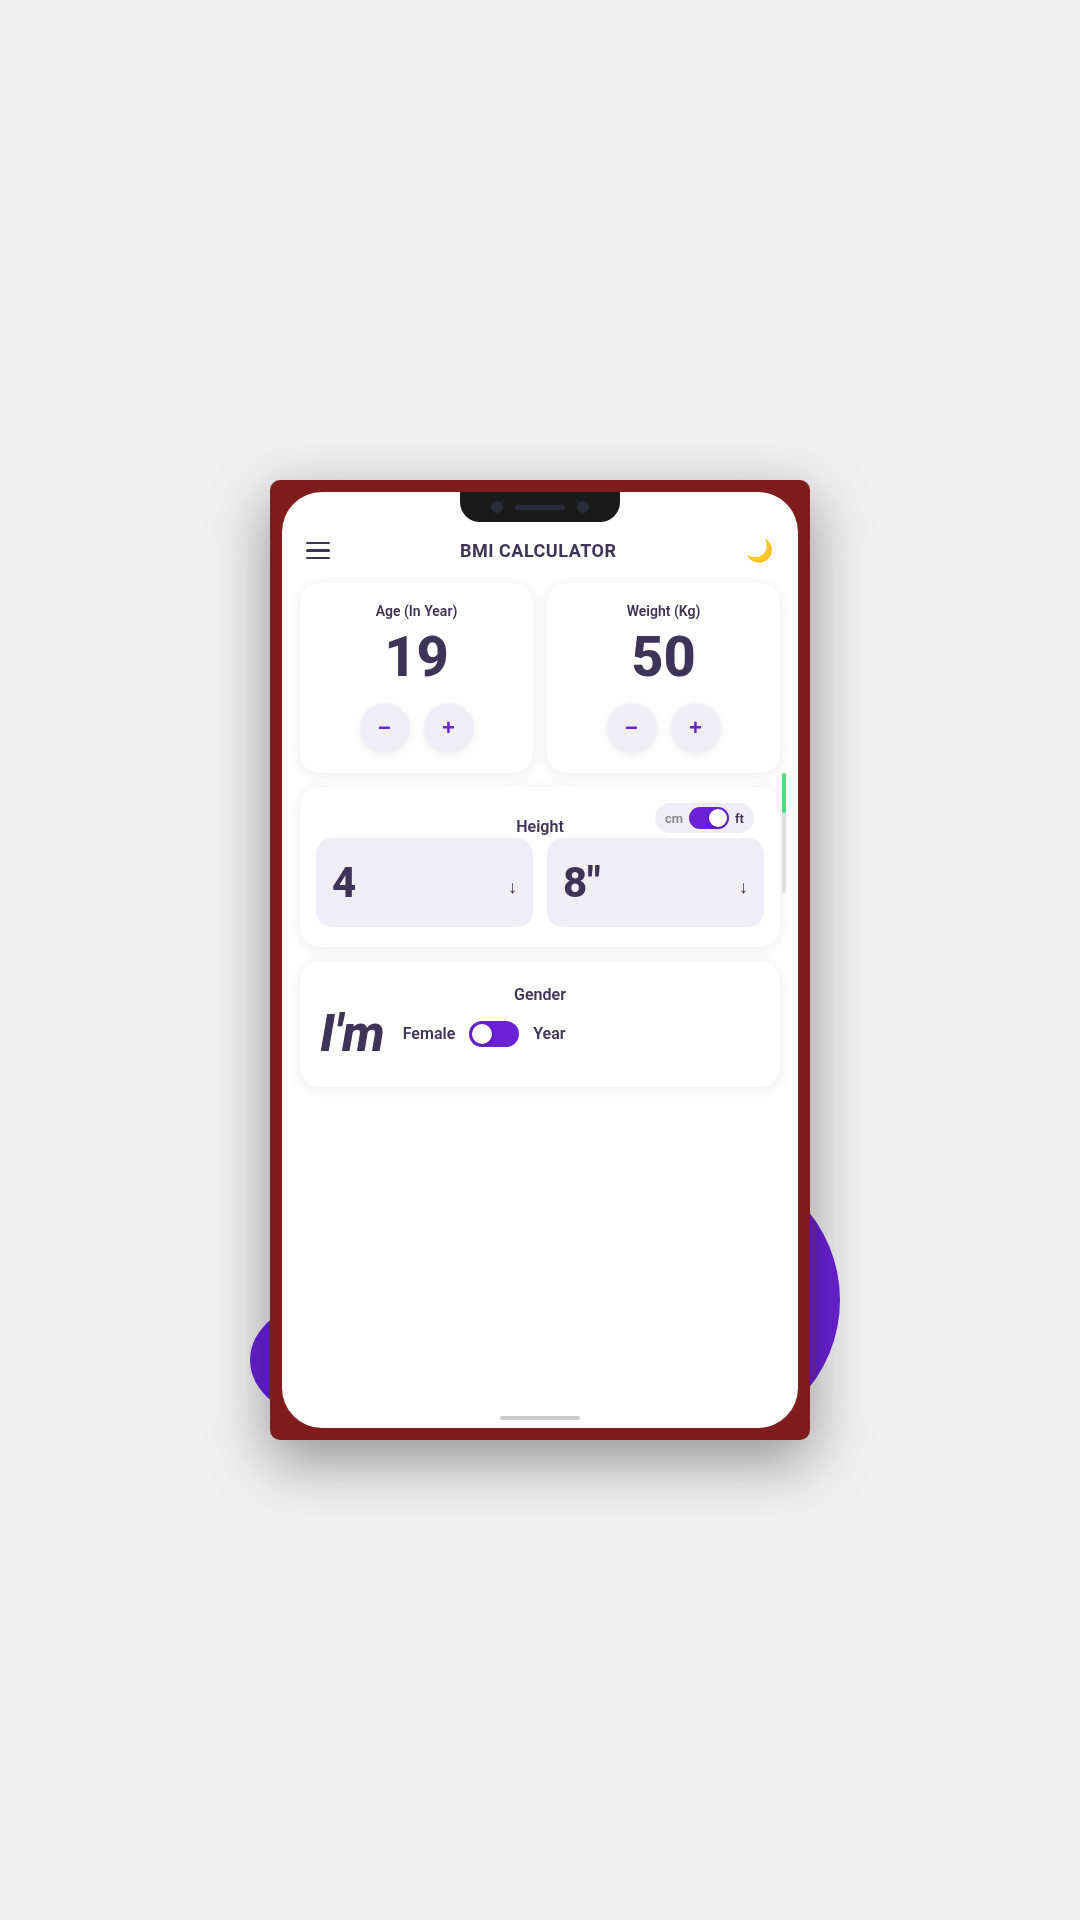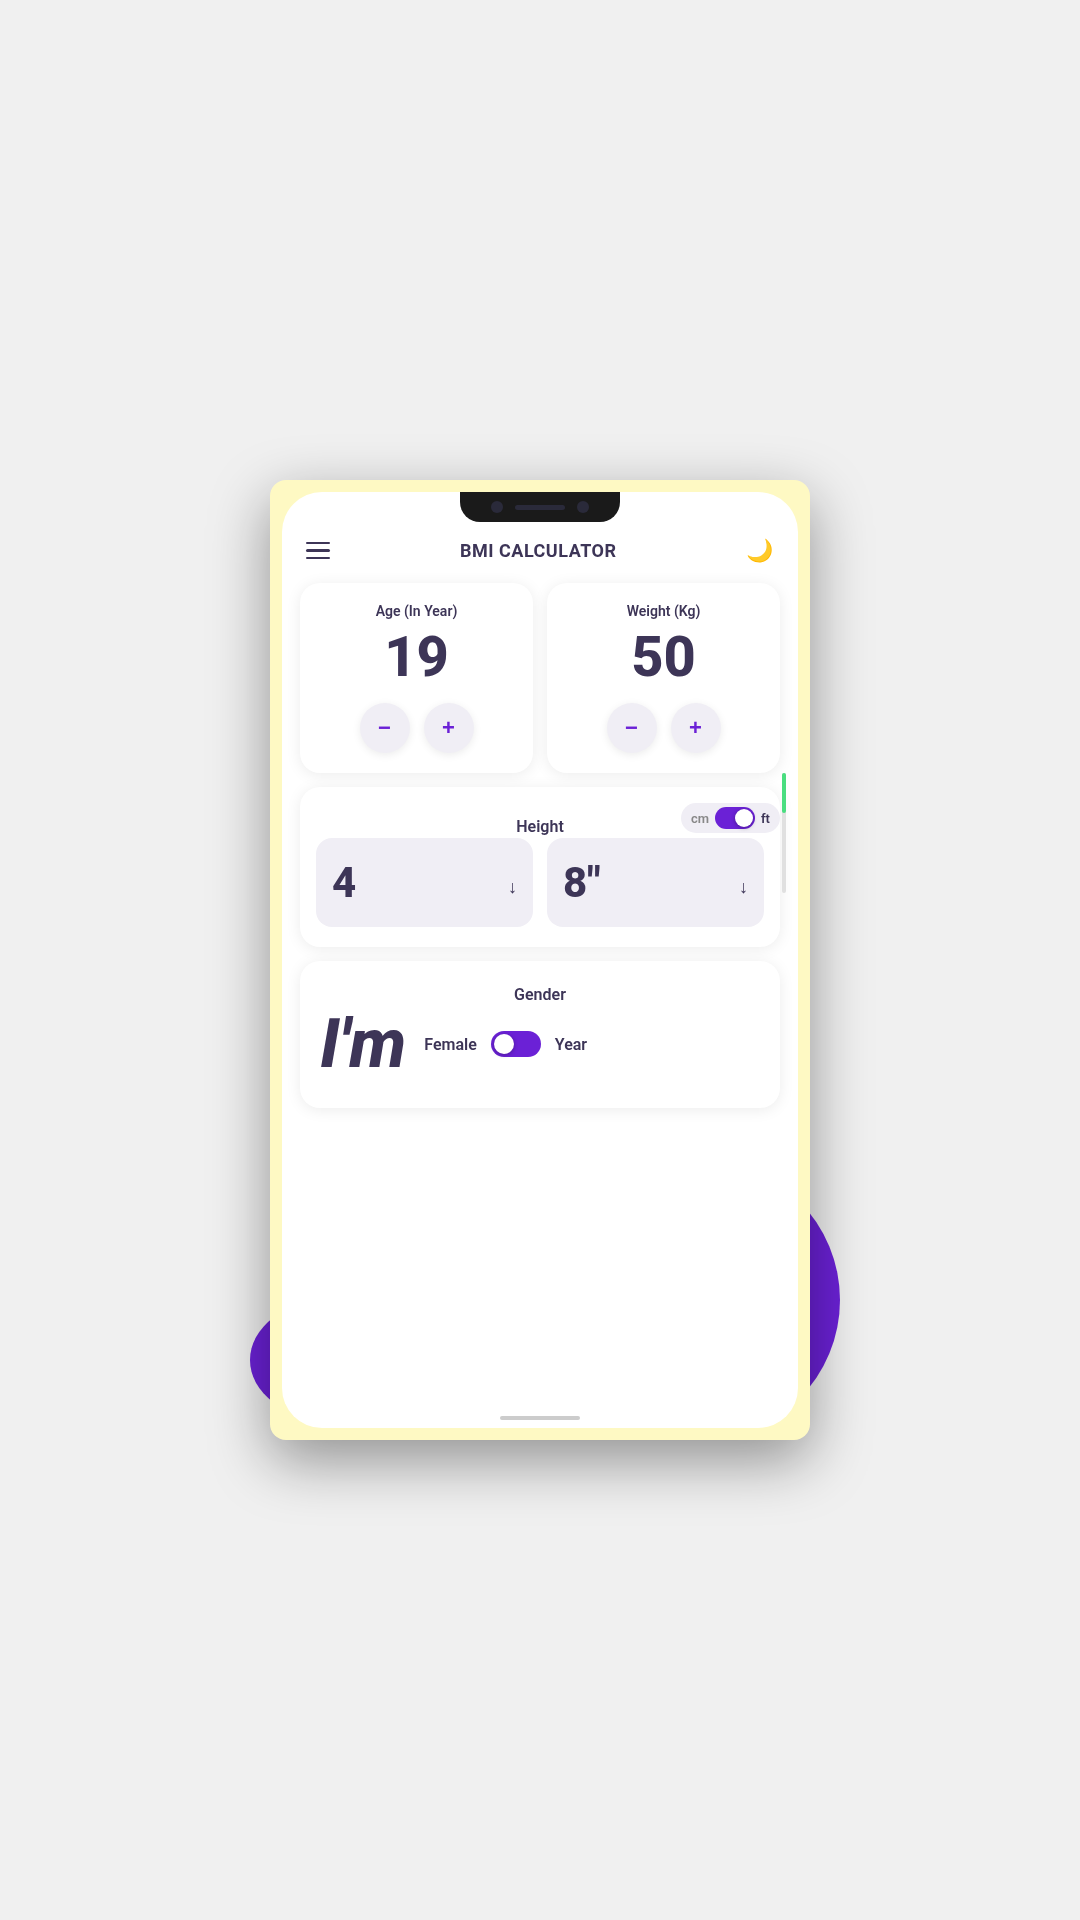--- a/index.html
+++ b/index.html
@@ -41,22 +41,22 @@
       background: #6b21d6;
       border-radius: 50%;
       z-index: 0;
     }
 
     .phone-frame {
       position: relative;
       z-index: 1;
       width: 100%;
       height: 100%;
-      background: #fef9c3;
-      border-radius: 16px;
+      background: #7f1d1d;
+      border-radius: 10px;
       padding: 12px;
       box-shadow: 0 20px 60px rgba(0,0,0,0.4);
     }
 
     .phone-screen {
       width: 100%;
       height: 100%;
       background: #ffffff;
       border-radius: 40px;
       overflow: hidden;
@@ -229,21 +229,21 @@
     }
 
     
     .height-card {
       position: relative;
     }
 
     .height-toggle-row {
       position: absolute;
       top: 16px;
-      right: 0;
+      right: 26px;
     }
 
     .toggle-pill {
       display: flex;
       align-items: center;
       background: #f0eef5;
       border-radius: 20px;
       padding: 4px 10px;
       gap: 6px;
       font-size: 13px;
@@ -328,21 +328,21 @@
     }
 
     .gender-row {
       display: flex;
       align-items: center;
       gap: 14px;
       width: 100%;
     }
 
     .im-text {
-      font-size: 68px;
+      font-size: 51px;
       font-weight: 800;
       color: #3d3557;
       font-style: italic;
       margin-right: 4px;
     }
 
     .gender-label {
       font-size: 16px;
       font-weight: 600;
       color: #3d3557;

